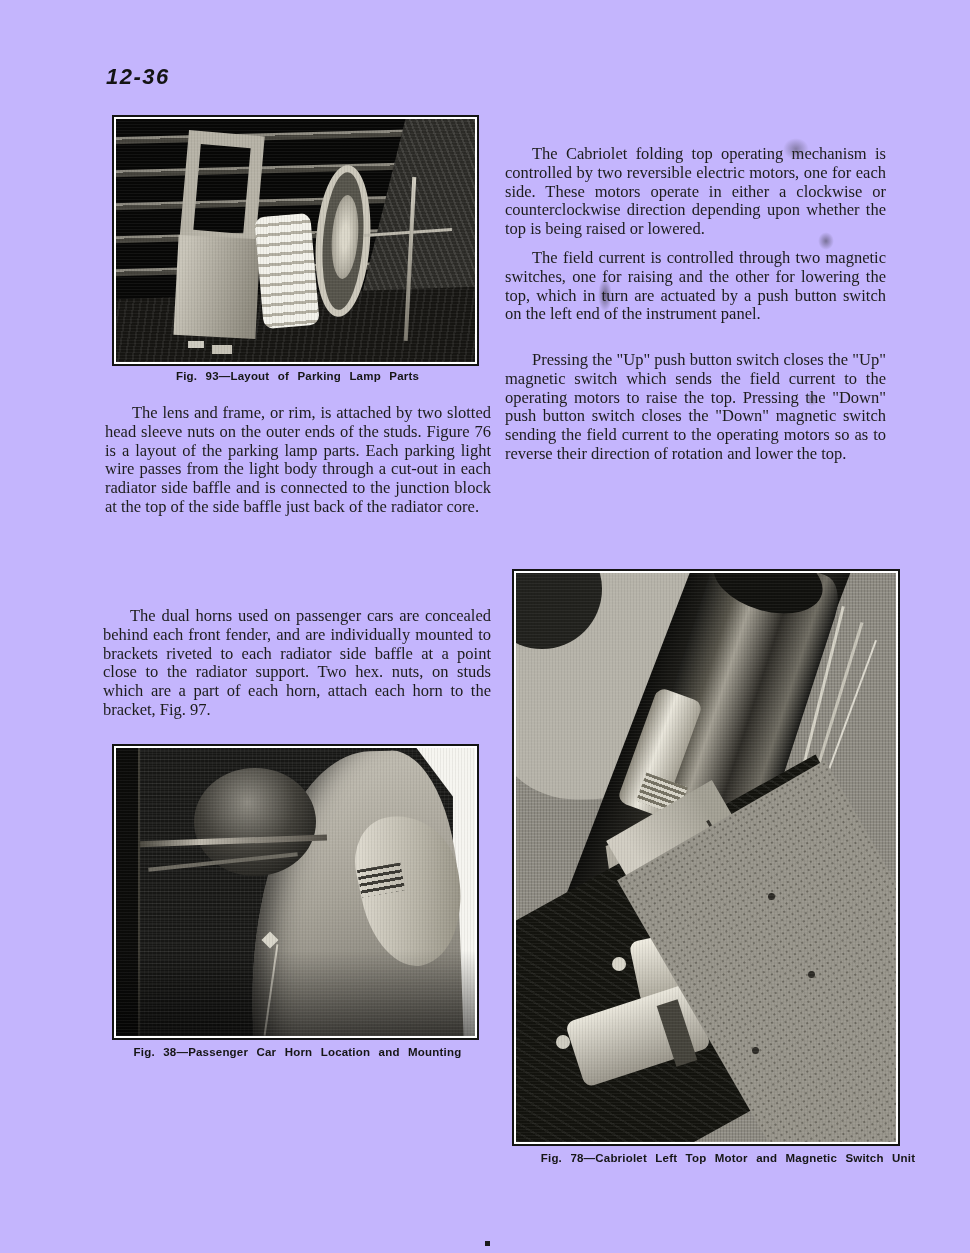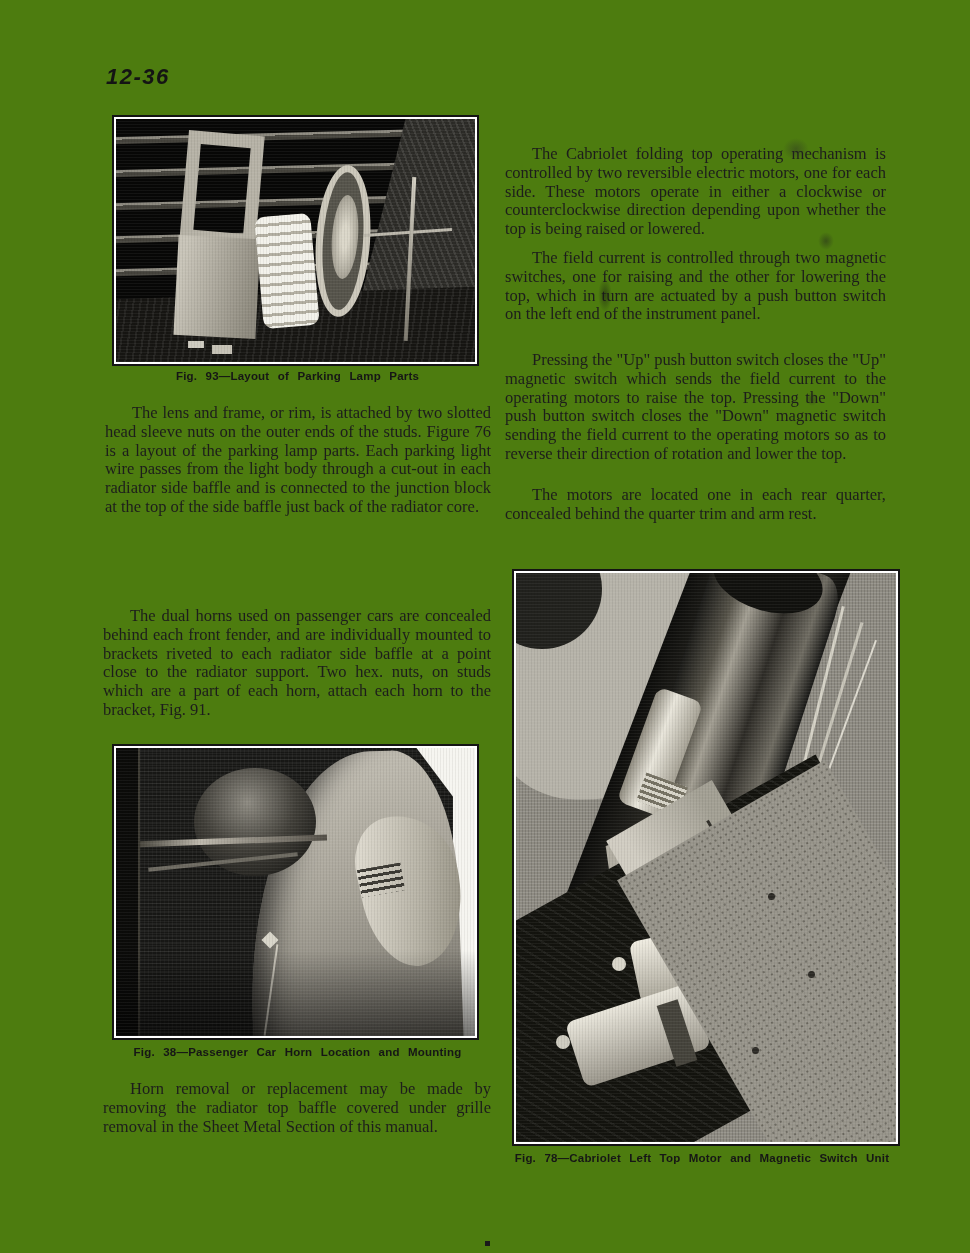--- a/index.html
+++ b/index.html
@@ -1,19 +1,19 @@
 <!DOCTYPE html>
 <html><head>
 <meta charset="utf-8">
 <style>
   * { margin:0; padding:0; box-sizing:border-box; }
   html,body { background:#e8e8e8; }
   .page {
     position:relative; width:970px; height:1253px;
-    background:#4d7c0f; overflow:hidden;
+    background:#c4b5fd; overflow:hidden;
     font-family:"Liberation Serif", serif;
     color:#1c1c1c;
   }
   .abs { position:absolute; }
 
   .page-number {
     left:106px; top:64px;
     font-family:"Liberation Sans", sans-serif;
     font-weight:bold; font-style:italic;
     font-size:22px; letter-spacing:1.5px; color:#141414;
@@ -201,51 +201,49 @@
       <div class="p76-baffle"></div>
       <div class="p76-screw1"></div>
       <div class="p76-screw2"></div>
     </div>
   </figure>
   <div class="abs fig-caption" style="left:105px; top:370px; width:385px;">Fig. 93—Layout of Parking Lamp Parts</div>
 
   <p class="abs body-text" style="left:105px; top:404px; width:386px;">The lens and frame, or rim, is attached by two slotted head sleeve nuts on the outer ends of the studs. Figure 76 is a layout of the parking lamp parts. Each parking light wire passes from the light body through a cut-out in each radiator side baffle and is connected to the junction block at the top of the side baffle just back of the radiator core.</p>
 
 
-  <p class="abs body-text" style="left:103px; top:607px; width:388px;">The dual horns used on passenger cars are concealed behind each front fender, and are individually mounted to brackets riveted to each radiator side baffle at a point close to the radiator support. Two hex. nuts, on studs which are a part of each horn, attach each horn to the bracket, Fig. 91.</p>
+  <p class="abs body-text" style="left:103px; top:607px; width:388px;">The dual horns used on passenger cars are concealed behind each front fender, and are individually mounted to brackets riveted to each radiator side baffle at a point close to the radiator support. Two hex. nuts, on studs which are a part of each horn, attach each horn to the bracket, Fig. 97.</p>
 
   <figure class="abs figure-frame" style="left:112px; top:744px; width:367px; height:296px;">
     <div class="photo">
       <div class="p77-bg"></div>
       <div class="p77-white-wedge"></div>
       <div class="p77-white-right"></div>
       <div class="p77-fender"></div>
       <div class="p77-headlight"></div>
       <div class="p77-ribs"></div>
       <div class="p77-horn-dome"></div>
       <div class="p77-bracket"></div>
       <div class="p77-bracket2"></div>
       <div class="p77-left-strip"></div>
       <div class="p77-connector"></div>
       <div class="p77-wire"></div>
       <div class="p77-shadow"></div>
     </div>
   </figure>
   <div class="abs fig-caption" style="left:105px; top:1046px; width:385px;">Fig. 38—Passenger Car Horn Location and Mounting</div>
 
-  <p class="abs body-text" style="left:103px; top:1080px; width:388px;">Horn removal or replacement may be made by removing the radiator top baffle covered under grille removal in the Sheet Metal Section of this manual.</p>
 
 
   <p class="abs body-text" style="left:505px; top:145px; width:381px;">The Cabriolet folding top operating mechanism is controlled by two reversible electric motors, one for each side. These motors operate in either a clockwise or counterclockwise direction depending upon whether the top is being raised or lowered.</p>
 
   <p class="abs body-text" style="left:505px; top:249px; width:381px;">The field current is controlled through two magnetic switches, one for raising and the other for lowering the top, which in turn are actuated by a push button switch on the left end of the instrument panel.</p>
 
   <p class="abs body-text" style="left:505px; top:351px; width:381px;">Pressing the "Up" push button switch closes the "Up" magnetic switch which sends the field current to the operating motors to raise the top. Pressing the "Down" push button switch closes the "Down" magnetic switch sending the field current to the operating motors so as to reverse their direction of rotation and lower the top.</p>
 
-  <p class="abs body-text" style="left:505px; top:486px; width:381px;">The motors are located one in each rear quarter, concealed behind the quarter trim and arm rest.</p>
 
   <figure class="abs figure-frame" style="left:512px; top:569px; width:388px; height:577px;">
     <div class="photo">
       <div class="p78-bg"></div>
       <div class="p78-toplight"></div>
       <div class="p78-corner-circle"></div>
       <div class="p78-rail"></div>
       <div class="p78-motor"></div>
       <div class="p78-motor-cap"></div>
       <div class="p78-shaft"></div>
@@ -263,21 +261,21 @@
       <div class="p78-nut2"></div>
       <div class="p78-nut3"></div>
       <div class="p78-sill"></div>
       <div class="p78-sill-line"></div>
       <div class="p78-speckle"></div>
       <div class="p78-screwdot1"></div>
       <div class="p78-screwdot2"></div>
       <div class="p78-screwdot3"></div>
     </div>
   </figure>
-  <div class="abs fig-caption" style="left:503px; top:1152px; width:398px;">Fig. 78—Cabriolet Left Top Motor and Magnetic Switch Unit</div>
+  <div class="abs fig-caption" style="left:529px; top:1152px; width:398px;">Fig. 78—Cabriolet Left Top Motor and Magnetic Switch Unit</div>
 
   <div class="abs smudge smudge-1"></div>
   <div class="abs smudge smudge-2"></div>
   <div class="abs smudge smudge-3"></div>
   <div class="abs smudge smudge-4"></div>
   <div class="abs bottom-dot"></div>
 
 </div>
 
 </body></html>

